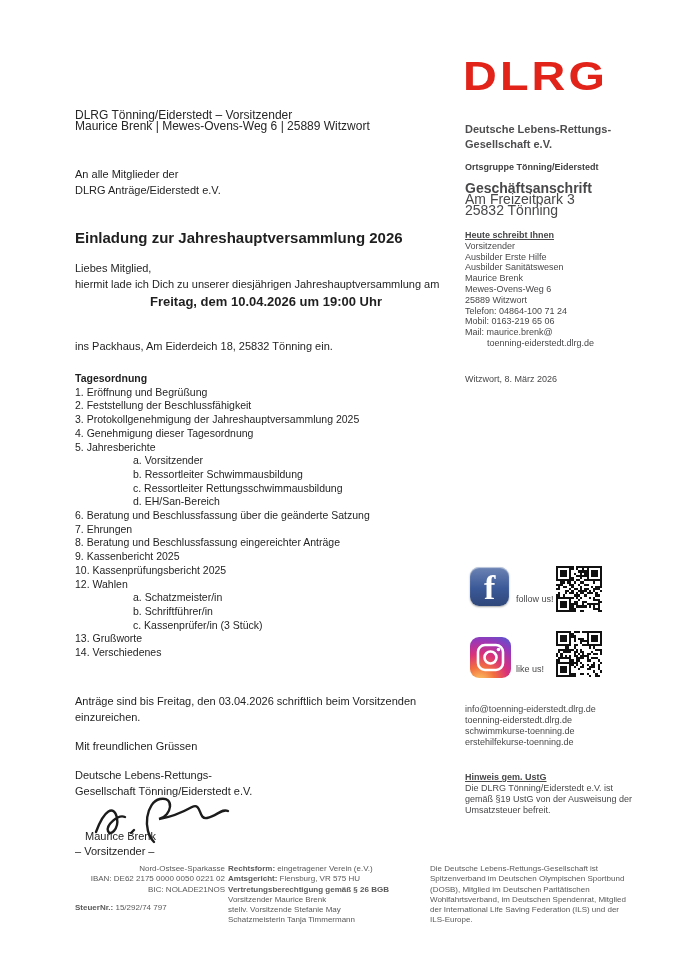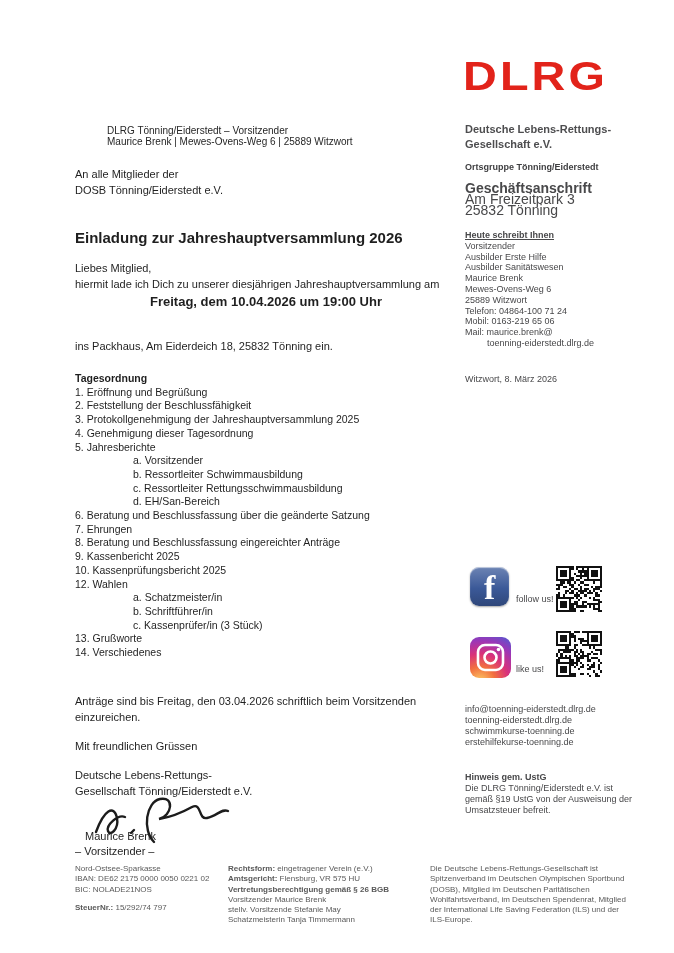--- a/index.html
+++ b/index.html
@@ -2,21 +2,21 @@
 <html><head>
 <meta charset="utf-8">
 <style>
   html,body{margin:0;padding:0;background:#888;}
   .page{position:relative;width:674px;height:953px;background:#ffffff;
         font-family:"Liberation Sans",sans-serif;color:#1f1f1f;overflow:hidden;margin:0 auto;}
   .abs{position:absolute;}
   b{font-weight:bold;}
 
   
-  #sender-line{left:75px;top:125px;font-size:10px;line-height:11px;color:#262626;margin-left:32px;}
+  #sender-line{left:75px;top:110px;font-size:12px;line-height:11px;color:#262626;}
   #recipient{left:75px;top:166px;font-size:11px;line-height:16px;}
   #letter-title{left:75px;top:229px;width:382px;text-align:left;font-weight:bold;font-size:15px;}
   #salutation{left:75px;top:261px;font-size:11px;line-height:15.5px;width:400px;}
   #event-line{left:75px;top:294px;width:382px;text-align:center;font-weight:bold;font-size:13px;}
   #location-line{left:75px;top:340px;font-size:11px;}
   #agenda{left:75px;top:372px;font-size:10.5px;line-height:13.7px;}
   #agenda .agenda-heading{font-weight:bold;}
   #agenda .sub{padding-left:58px;}
   #antraege{left:75px;top:694px;font-size:11px;line-height:15.5px;width:392px;}
   #closing{left:75px;top:740px;font-size:11px;}
@@ -47,44 +47,44 @@
   #fb-icon span{position:absolute;left:14px;top:2px;font-family:"Liberation Serif",serif;}
   #fb-label{left:516px;top:594px;font-size:9px;}
   #fb-qr{left:556px;top:566px;width:46px;height:46px;}
   #ig-icon{left:470px;top:637px;width:41px;height:41px;
            background:radial-gradient(circle at 25% 110%,#fdd169 0%,#f2703f 28%,#d9317a 52%,#9b36b7 76%,#4d5bd2 100%);}
   #ig-label{left:516px;top:664px;font-size:9px;}
   #ig-qr{left:556px;top:631px;width:46px;height:46px;}
 
   #side-links{left:465px;top:704px;font-size:9px;line-height:11px;}
   #ustg{left:465px;top:772px;font-size:9px;line-height:11px;width:168px;}
-  #ustg .hd{font-weight:bold;}
+  #ustg .hd{font-weight:bold;text-decoration:underline;}
 
   
   .foot{font-size:8px;line-height:10.3px;color:#595959;}
-  #foot-left{left:75px;top:864px;width:150px;}
+  #foot-left{left:75px;top:864px;width:150px;text-align:right;}
   #foot-steuer{left:75px;top:903px;font-size:8px;color:#595959;}
   #foot-mid{left:228px;top:864px;width:195px;}
   #foot-right{left:430px;top:864px;width:200px;}
 
   svg{display:block;}
 </style>
 </head>
 <body>
 
 <div class="page">
 
   <div class="abs" id="sender-line">
     <div>DLRG Tönning/Eiderstedt – Vorsitzender</div>
     <div>Maurice Brenk | Mewes-Ovens-Weg 6 | 25889 Witzwort</div>
   </div>
 
   <div class="abs" id="recipient">
     <div>An alle Mitglieder der</div>
-    <div>DOSB Tönning/Eiderstedt e.V.</div>
+    <div>DLRG Anträge/Eiderstedt e.V.</div>
   </div>
 
   <div class="abs" id="letter-title">Einladung zur Jahreshauptversammlung 2026</div>
 
   <div class="abs" id="salutation">
     <div>Liebes Mitglied,</div>
     <div>hiermit lade ich Dich zu unserer diesjährigen Jahreshauptversammlung am</div>
   </div>
 
   <div class="abs" id="event-line">Freitag, dem 10.04.2026 um 19:00 Uhr</div>

